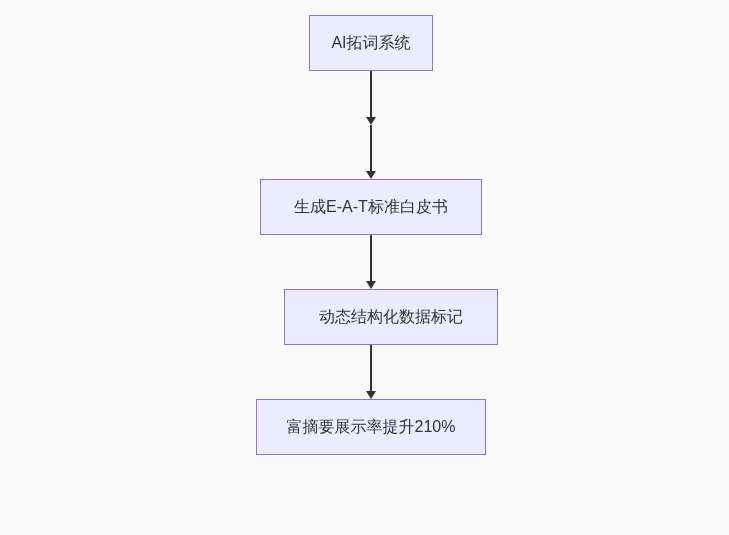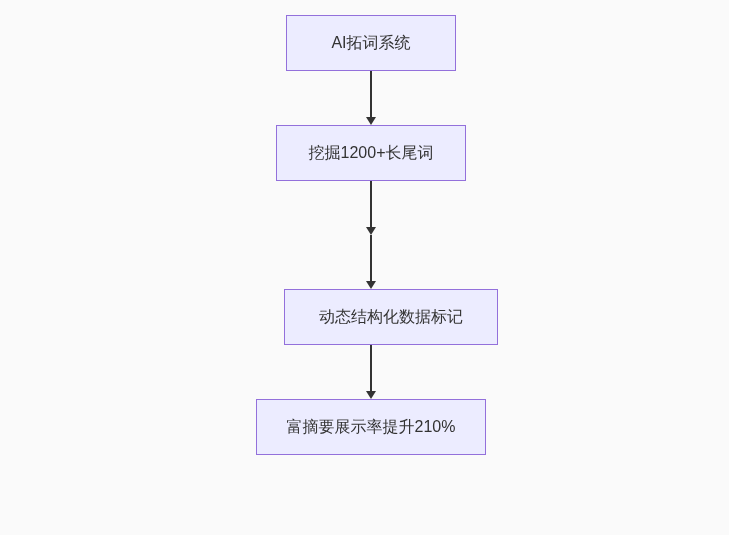--- a/index.html
+++ b/index.html
@@ -34,21 +34,21 @@
     border: 1.5px solid #9370DB;
     color: #333333;
     font-size: 16px;
     line-height: 1;
     display: flex;
     align-items: center;
     justify-content: center;
     text-align: center;
     white-space: nowrap;
   }
-  .n1 { width: 170px; }
+  .n1 { width: 124px; }
   .n2 { width: 190px; }
   .n3 { width: 222px; }
   .n4 { width: 214px; margin-left: 40px; }
   .n5 { width: 230px; }
   .arrow {
     height: 54px;
     display: flex;
     flex-direction: column;
     align-items: center;
   }
@@ -73,29 +73,29 @@
 
     <div class="node n1">
       <span>AI拓词系统</span>
     </div>
 
     <div class="arrow">
       <div class="arrow-line"></div>
       <div class="arrow-head"></div>
     </div>
 
-    <div class="node n2">
-      <span>挖掘1200+长尾词</span>
-    </div>
 
     <div class="arrow">
       <div class="arrow-line"></div>
       <div class="arrow-head"></div>
     </div>
 
+    <div class="node n3">
+      <span>生成E-A-T标准白皮书</span>
+    </div>
 
     <div class="arrow">
       <div class="arrow-line"></div>
       <div class="arrow-head"></div>
     </div>
 
     <div class="node n4">
       <span>动态结构化数据标记</span>
     </div>
 

